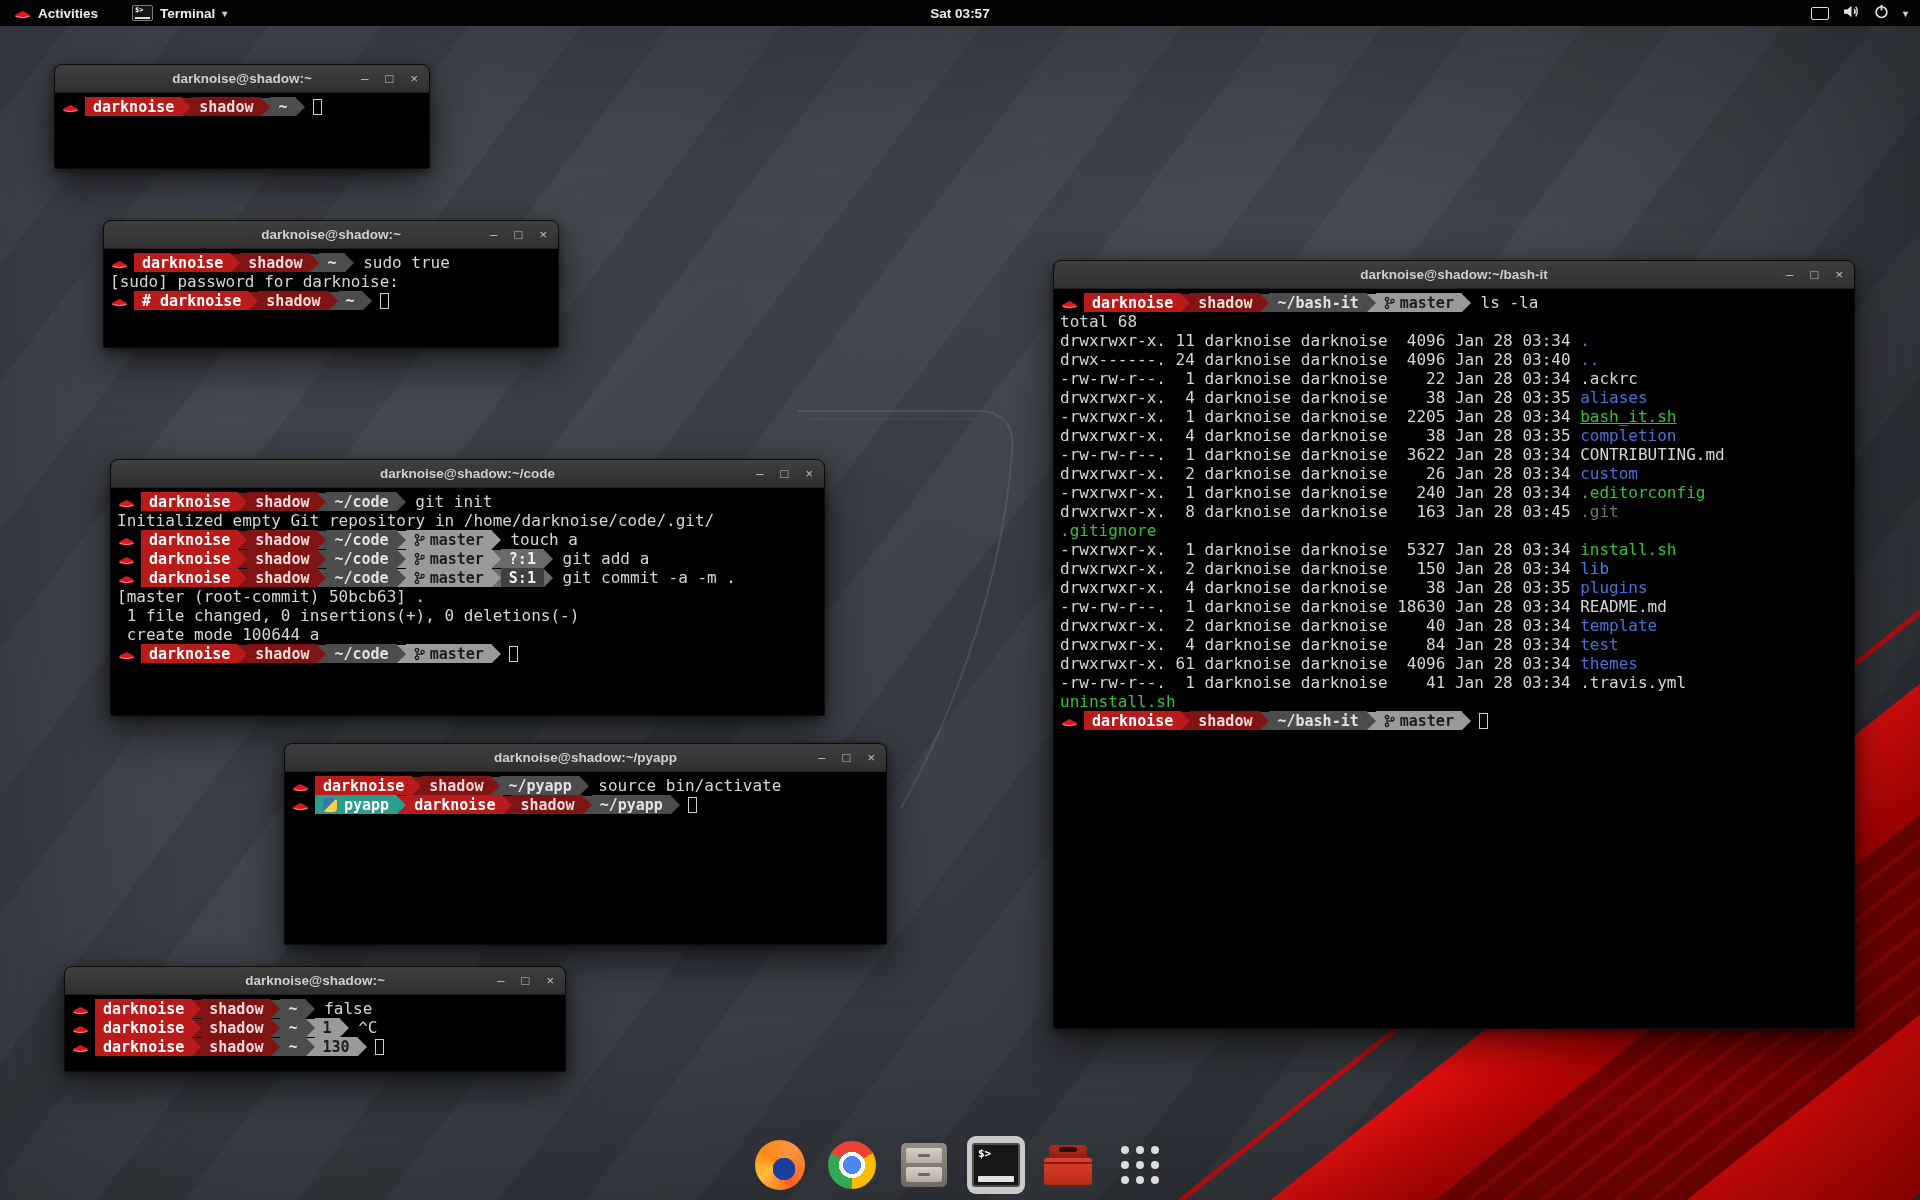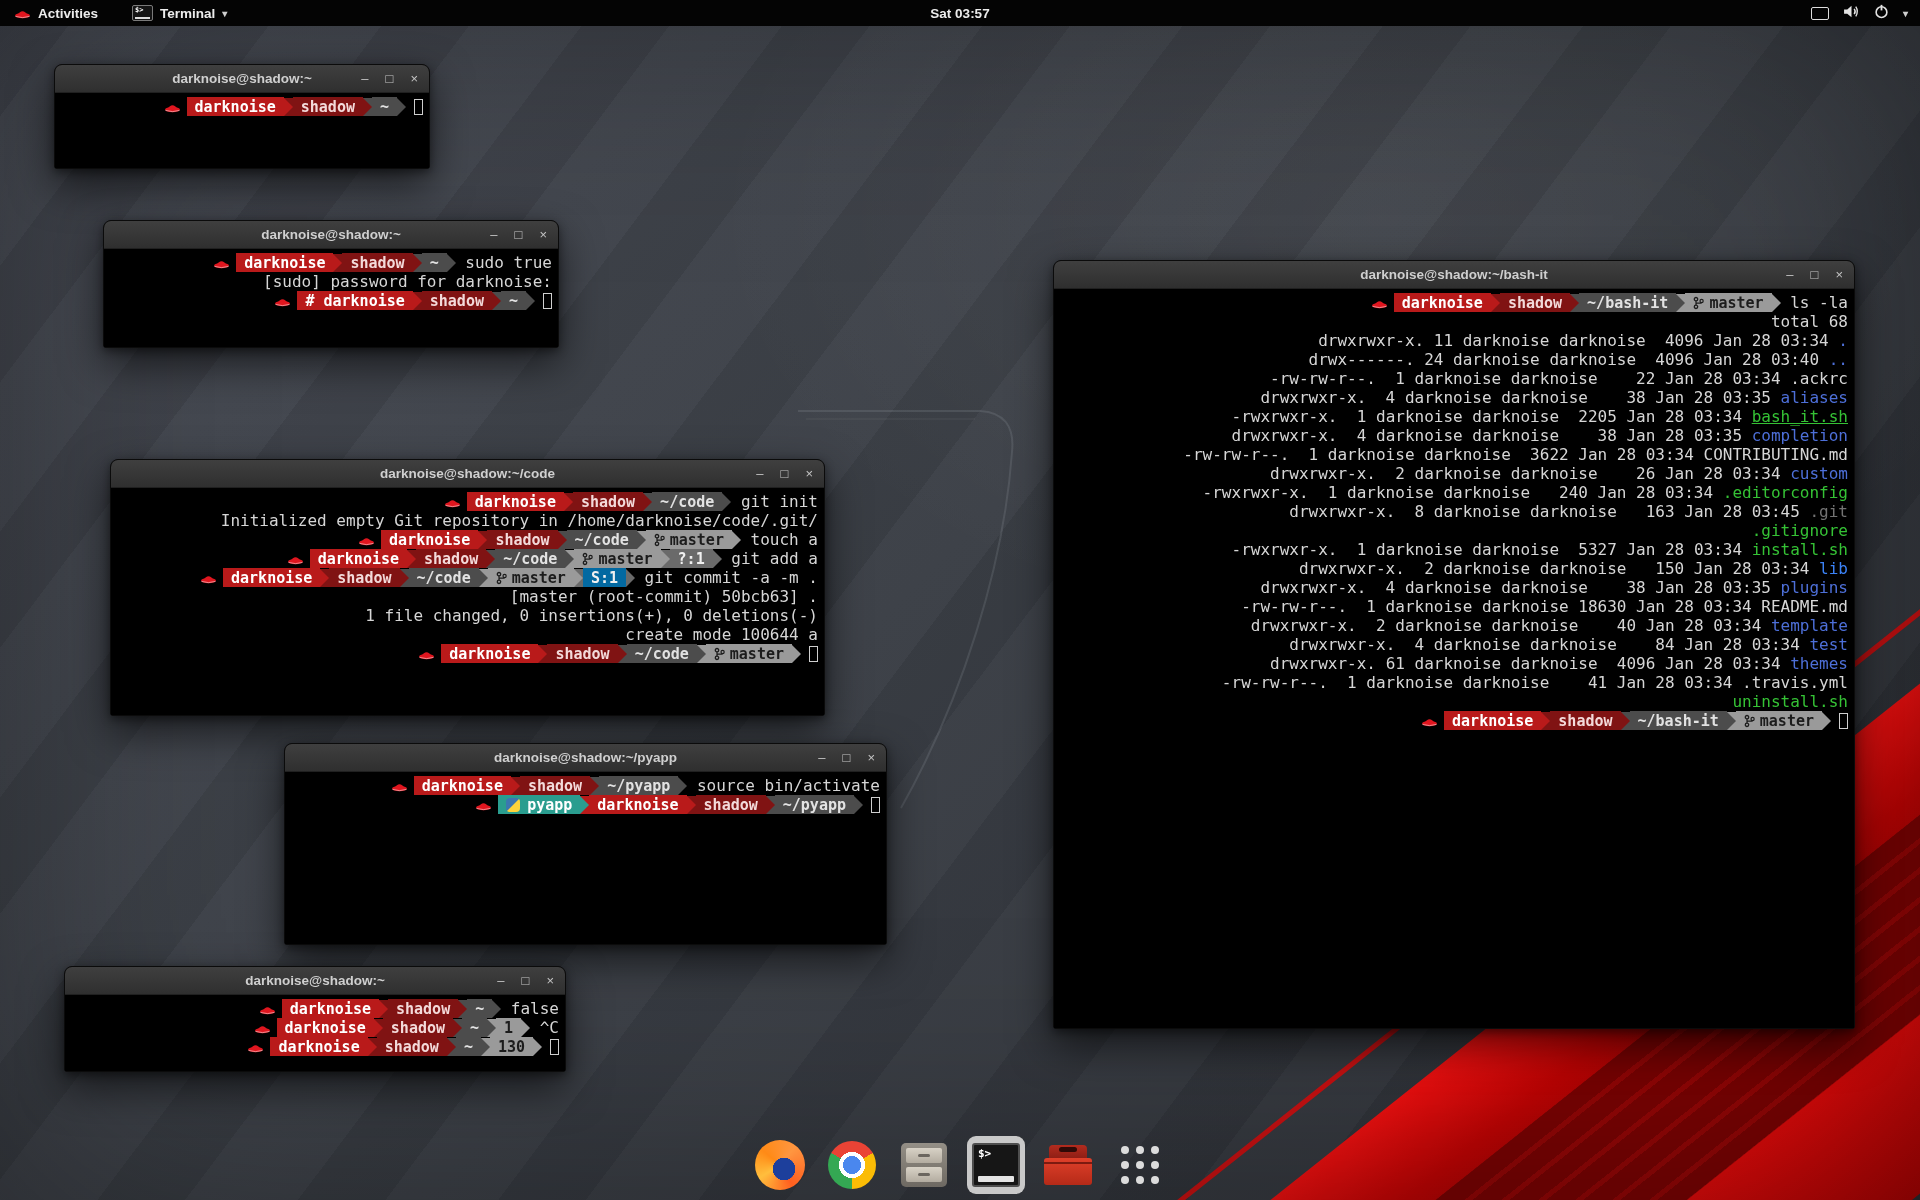--- a/index.html
+++ b/index.html
@@ -46,21 +46,21 @@
   
   .term-window{position:absolute;background:#000;border:1px solid #0b0b0b;border-radius:8px 8px 3px 3px;
     box-shadow:0 16px 42px rgba(0,0,0,0.6),0 3px 10px rgba(0,0,0,0.45);z-index:10;}
   .titlebar{height:27px;border-radius:7px 7px 0 0;background:linear-gradient(#3f3f3f,#2f2f2f);
     border-bottom:1px solid #202020;position:relative;display:flex;align-items:center;justify-content:center;}
   .tw-title{font-size:13.5px;font-weight:bold;color:#cfcfcf;}
   .wbtns{position:absolute;right:11px;top:0;height:100%;display:flex;align-items:center;gap:17px;}
   .wbtn{color:#c4c4c4;font-size:13px;line-height:1;cursor:default;}
   .term-body{position:absolute;top:28px;left:0;right:0;bottom:0;background:#000;overflow:hidden;
     padding:4px 6px;font-family:"DejaVu Sans Mono",monospace;font-size:16px;}
-  .tline{height:19px;display:flex;align-items:center;white-space:pre;justify-content:flex-end;}
+  .tline{height:19px;display:flex;align-items:center;white-space:pre;}
   .seg{display:inline-flex;align-items:center;height:19px;padding:0 8px;
     font-weight:bold;font-size:15px;flex:none;}
   .sep{width:0;height:0;border-top:9.5px solid transparent;border-bottom:9.5px solid transparent;
     border-left:9px solid transparent;flex:none;}
   .hat{width:17px;height:14px;margin:0 6px 0 1px;flex:none;display:inline-flex;}
   .git-glyph{display:inline-flex;margin-right:5px;}
   .py-chip{width:14px;height:14px;border-radius:4px;margin-right:7px;flex:none;
     background:linear-gradient(135deg,#3b77b0 0 49%,#ffd43b 51% 100%);}
   .cursor{width:9px;height:16px;border:1.5px solid #cfcfcf;margin-left:8px;flex:none;box-sizing:border-box;}
   .cmd,.out,.lsname{white-space:pre;}
@@ -235,21 +235,21 @@
               </svg></span>master</span><span class="sep" style="border-left-color: rgb(154, 154, 154); background: rgb(106, 106, 106);"></span><span class="seg" style="background: rgb(106, 106, 106); color: rgb(240, 240, 240);">?:1</span><span class="sep" style="border-left-color: rgb(106, 106, 106);"></span><span class="cmd"> git add a</span></div>
         <div class="tline"><span class="hat"><svg width="17" height="14" viewBox="0 0 16 13">
               <path d="M3 8.5 Q 8 1 13 8.5 Z" fill="#e0161f"></path>
               <ellipse cx="8" cy="9" rx="7" ry="2.4" fill="#e0161f"></ellipse>
               <path d="M1.4 9.7 Q 8 12 14.6 9.7" stroke="#fff" stroke-width="0.8" fill="none" opacity="0.6"></path>
             </svg></span><span class="seg" style="background: rgb(185, 26, 26); color: rgb(255, 255, 255);">darknoise</span><span class="sep" style="border-left-color: rgb(185, 26, 26); background: rgb(128, 19, 19);"></span><span class="seg" style="background: rgb(128, 19, 19); color: rgb(243, 218, 218);">shadow</span><span class="sep" style="border-left-color: rgb(128, 19, 19); background: rgb(76, 76, 76);"></span><span class="seg" style="background: rgb(76, 76, 76); color: rgb(226, 226, 226);">~/code</span><span class="sep" style="border-left-color: rgb(76, 76, 76); background: rgb(154, 154, 154);"></span><span class="seg" style="background: rgb(154, 154, 154); color: rgb(28, 28, 28);"><span class="git-glyph"><svg width="11" height="14" viewBox="0 0 11 14">
                 <circle cx="3" cy="3.2" r="1.7" fill="none" stroke="currentColor" stroke-width="1.3"></circle>
                 <circle cx="3" cy="10.8" r="1.7" fill="none" stroke="currentColor" stroke-width="1.3"></circle>
                 <circle cx="8.6" cy="5" r="1.6" fill="none" stroke="currentColor" stroke-width="1.2"></circle>
                 <path d="M3 4.9 L3 9.1 M3 8 C 3 6.2 8.6 8 8.6 6.6" fill="none" stroke="currentColor" stroke-width="1.2"></path>
-              </svg></span>master</span><span class="sep" style="border-left-color: rgb(154, 154, 154); background: rgb(106, 106, 106);"></span><span class="seg" style="background: #0369a1; color: rgb(240, 240, 240);">S:1</span><span class="sep" style="border-left-color: rgb(106, 106, 106);"></span><span class="cmd"> git commit -a -m .</span></div>
+              </svg></span>master</span><span class="sep" style="border-left-color: rgb(154, 154, 154); background: rgb(106, 106, 106);"></span><span class="seg" style="background: #404040; color: rgb(240, 240, 240);">S:1</span><span class="sep" style="border-left-color: rgb(106, 106, 106);"></span><span class="cmd"> git commit -a -m .</span></div>
         <div class="tline"><span class="out">[master (root-commit) 50bcb63] .</span></div>
         <div class="tline"><span class="out"> 1 file changed, 0 insertions(+), 0 deletions(-)</span></div>
         <div class="tline"><span class="out"> create mode 100644 a</span></div>
         <div class="tline"><span class="hat"><svg width="17" height="14" viewBox="0 0 16 13">
               <path d="M3 8.5 Q 8 1 13 8.5 Z" fill="#e0161f"></path>
               <ellipse cx="8" cy="9" rx="7" ry="2.4" fill="#e0161f"></ellipse>
               <path d="M1.4 9.7 Q 8 12 14.6 9.7" stroke="#fff" stroke-width="0.8" fill="none" opacity="0.6"></path>
             </svg></span><span class="seg" style="background: rgb(185, 26, 26); color: rgb(255, 255, 255);">darknoise</span><span class="sep" style="border-left-color: rgb(185, 26, 26); background: rgb(128, 19, 19);"></span><span class="seg" style="background: rgb(128, 19, 19); color: rgb(243, 218, 218);">shadow</span><span class="sep" style="border-left-color: rgb(128, 19, 19); background: rgb(76, 76, 76);"></span><span class="seg" style="background: rgb(76, 76, 76); color: rgb(226, 226, 226);">~/code</span><span class="sep" style="border-left-color: rgb(76, 76, 76); background: rgb(154, 154, 154);"></span><span class="seg" style="background: rgb(154, 154, 154); color: rgb(28, 28, 28);"><span class="git-glyph"><svg width="11" height="14" viewBox="0 0 11 14">
                 <circle cx="3" cy="3.2" r="1.7" fill="none" stroke="currentColor" stroke-width="1.3"></circle>
                 <circle cx="3" cy="10.8" r="1.7" fill="none" stroke="currentColor" stroke-width="1.3"></circle>

